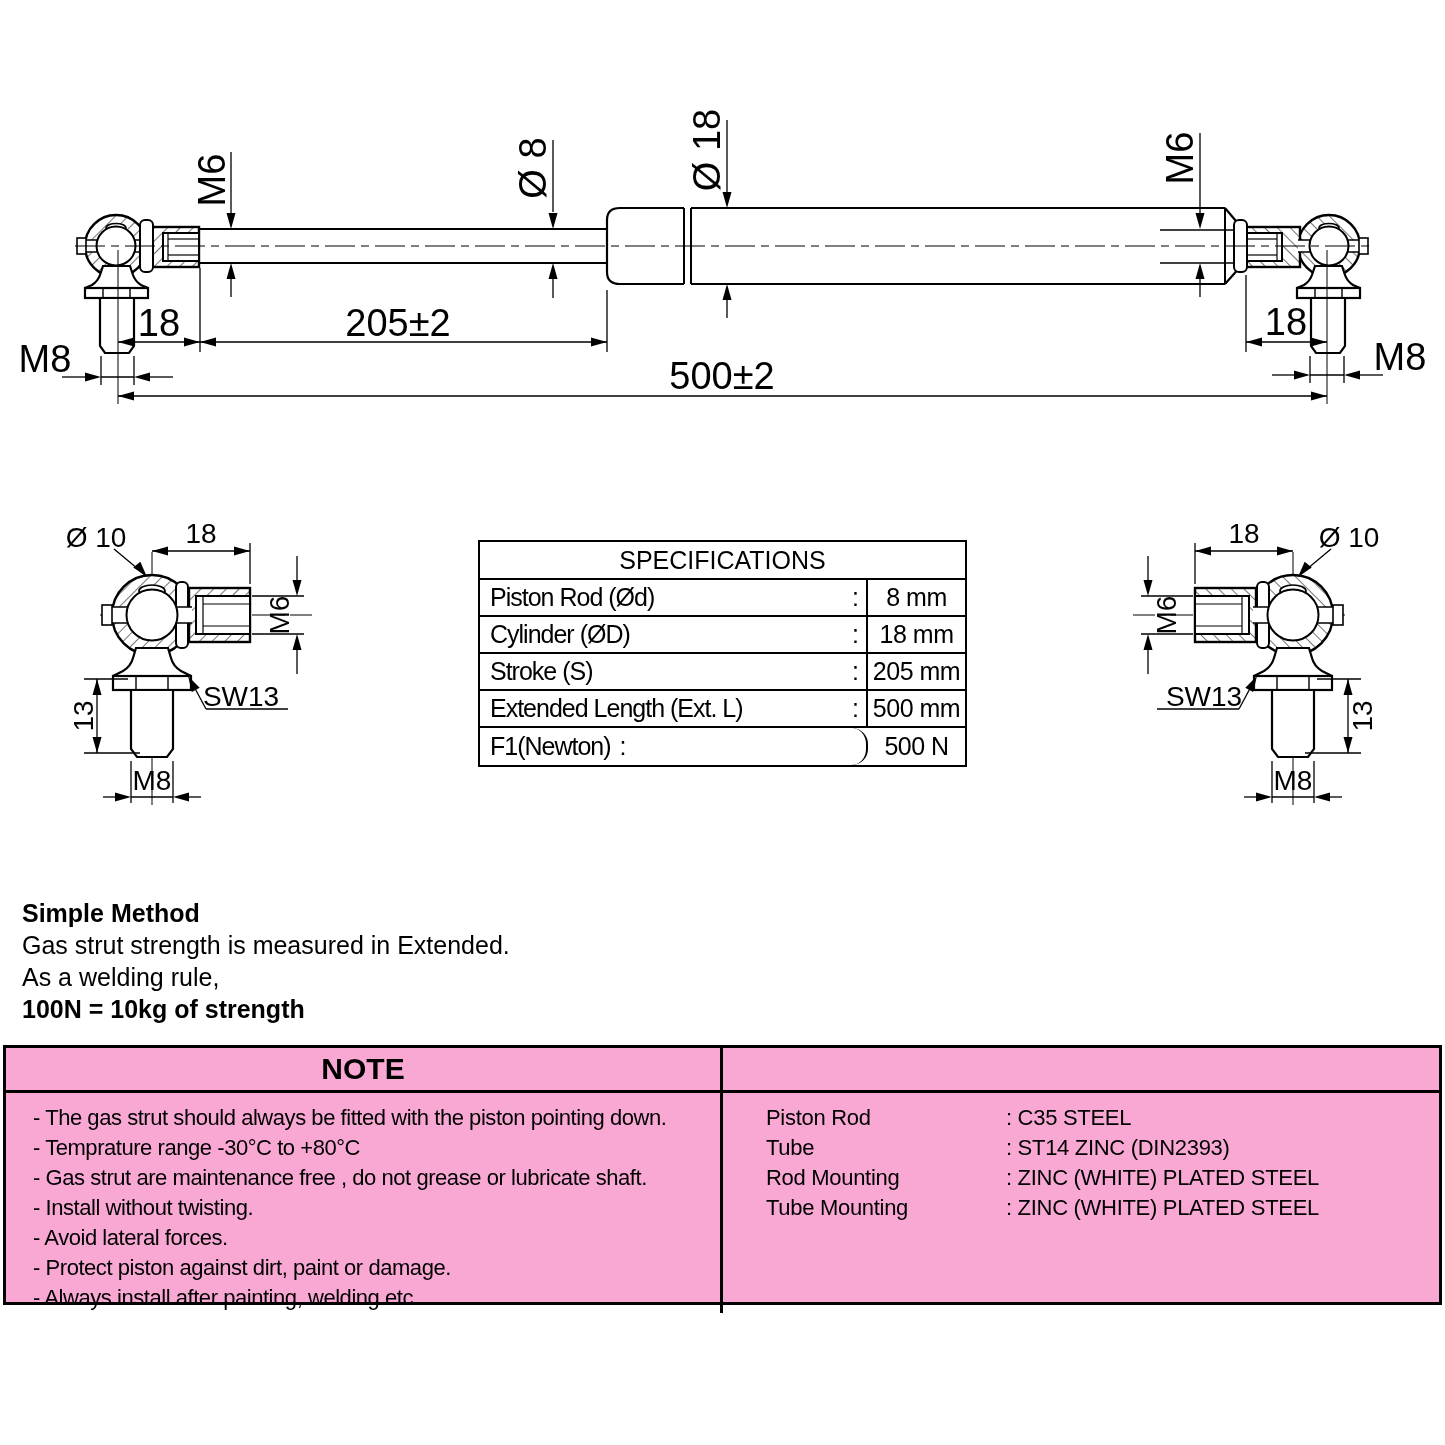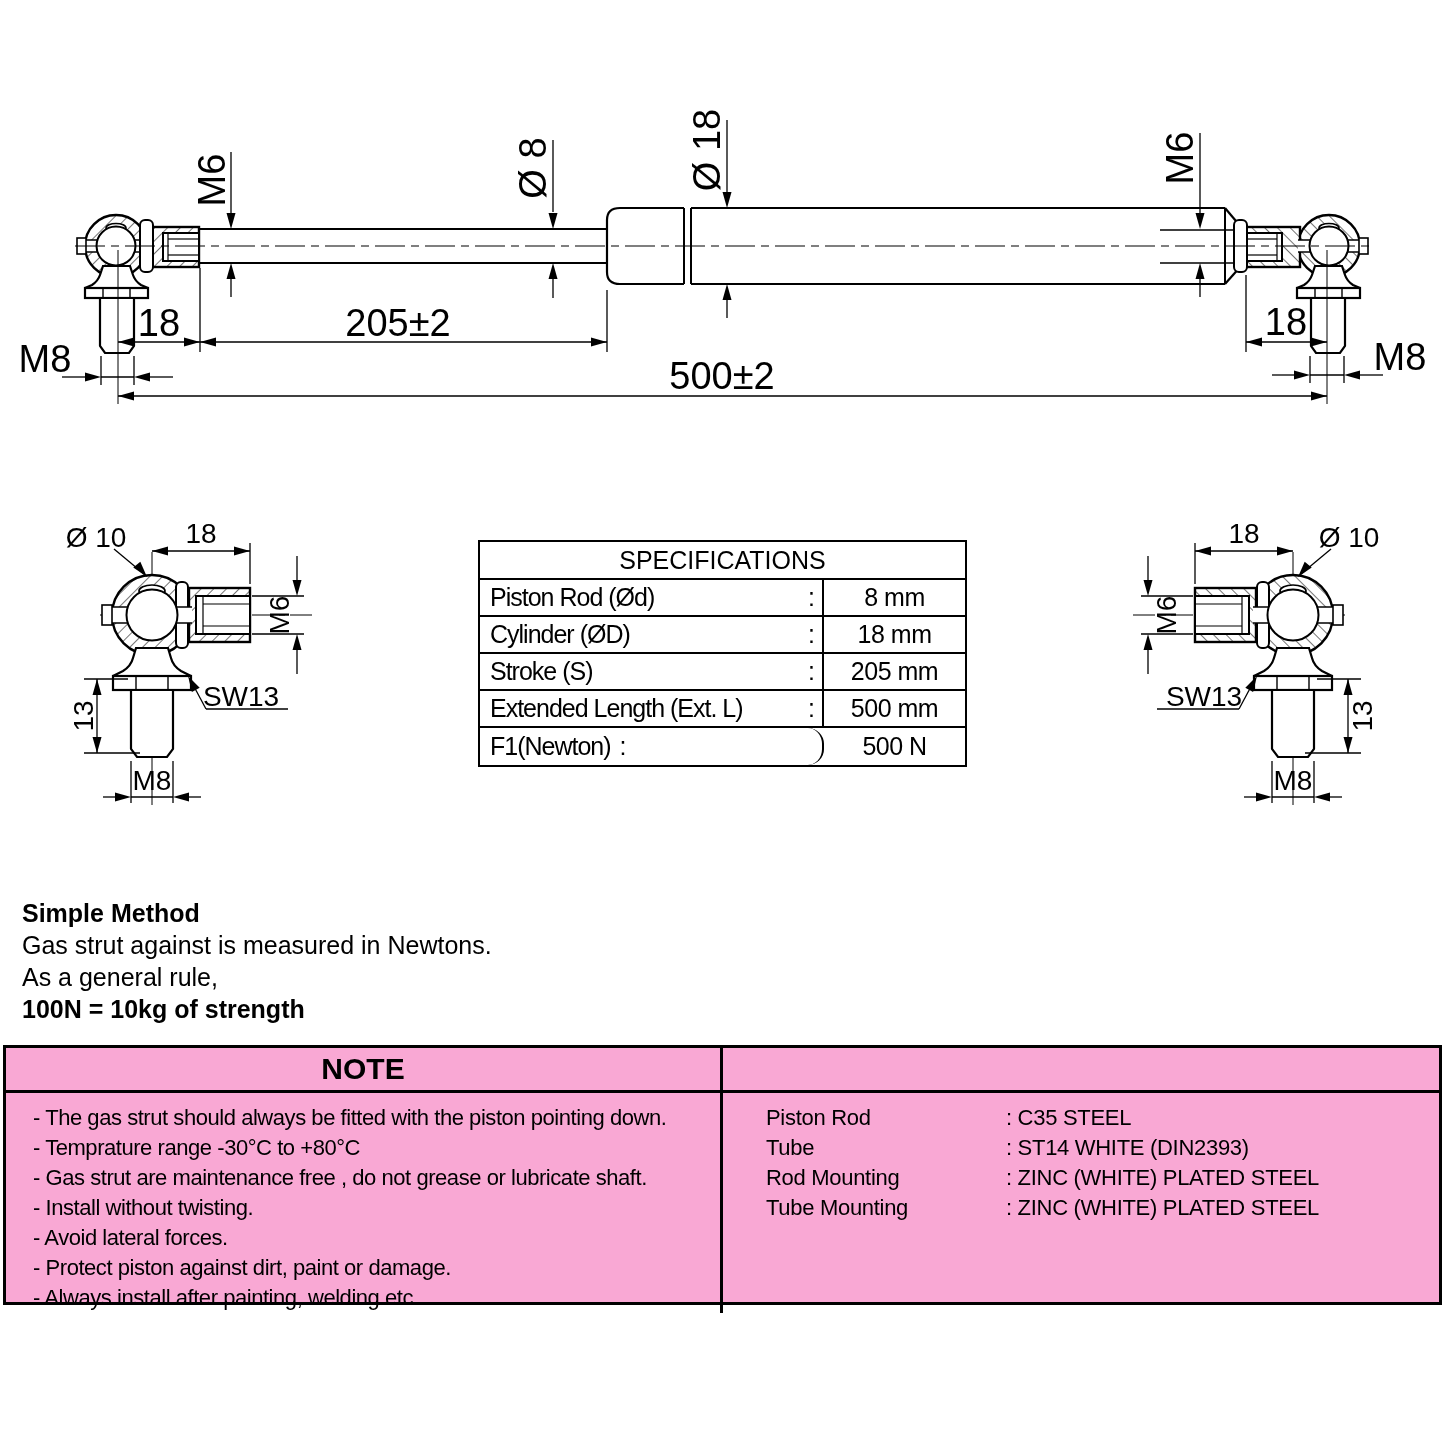--- a/index.html
+++ b/index.html
@@ -9,21 +9,21 @@
   svg text{fill:#000;font-family:"Liberation Sans",sans-serif;}
   .dim-main{font-size:38px;}
   .dim-detail{font-size:28px;}
 
   
   .spec-table{position:absolute;left:478px;top:540px;width:489px;box-sizing:border-box;
               border:2px solid #000;background:#fff;font-size:25px;}
   .spec-header{height:36px;line-height:36px;text-align:center;border-bottom:2px solid #000;}
   .spec-row{display:flex;height:37px;box-sizing:border-box;border-bottom:2px solid #000;}
   .spec-row:last-child{border-bottom:none;}
-  .spec-label{width:344px;box-sizing:border-box;border-right:2px solid #000;
+  .spec-label{width:388px;box-sizing:border-box;border-right:2px solid #000;
               display:flex;justify-content:space-between;align-items:center;
               padding:0 8px 0 10px;letter-spacing:-1px;}
   .spec-label.inline{justify-content:flex-start;gap:9px;border-radius:16px;}
   .spec-value{flex:1;display:flex;align-items:center;justify-content:center;letter-spacing:-0.5px;}
 
   
   .simple-method{position:absolute;left:22px;top:897px;font-size:25px;line-height:32px;}
   .bold{font-weight:bold;}
 
   
@@ -280,22 +280,22 @@
       <div class="spec-label inline">
           <span>F1(Newton)</span>
           <span>:</span>
         </div>
       <div class="spec-value">500 N</div>
     </div>
   </div>
 
   <div class="simple-method">
     <div class="bold">Simple Method</div>
-    <div>Gas strut against is measured in Newtons.</div>
-    <div>As a general rule,</div>
+    <div>Gas strut strength is measured in Extended.</div>
+    <div>As a welding rule,</div>
     <div class="bold">100N = 10kg of strength</div>
   </div>
 
   <div class="bottom-table">
     <div class="bt-header">
       <div class="bt-header-cell bt-left">NOTE</div>
     </div>
     <div class="bt-body">
       <div class="bt-left note-cell">
         <div class="note-line">- The gas strut should always be fitted with the piston pointing down.</div>
@@ -306,21 +306,21 @@
         <div class="note-line">- Protect piston against dirt, paint or damage.</div>
         <div class="note-line">- Always install after painting, welding etc.</div>
       </div>
       <div class="bt-right mat-cell">
         <div class="mat-row">
           <span class="mat-label">Piston Rod</span>
           <span>: C35 STEEL</span>
         </div>
         <div class="mat-row">
           <span class="mat-label">Tube</span>
-          <span>: ST14 WHITE (DIN2393)</span>
+          <span>: ST14 ZINC (DIN2393)</span>
         </div>
         <div class="mat-row">
           <span class="mat-label">Rod Mounting</span>
           <span>: ZINC (WHITE) PLATED STEEL</span>
         </div>
         <div class="mat-row">
           <span class="mat-label">Tube Mounting</span>
           <span>: ZINC (WHITE) PLATED STEEL</span>
         </div>
       </div>

